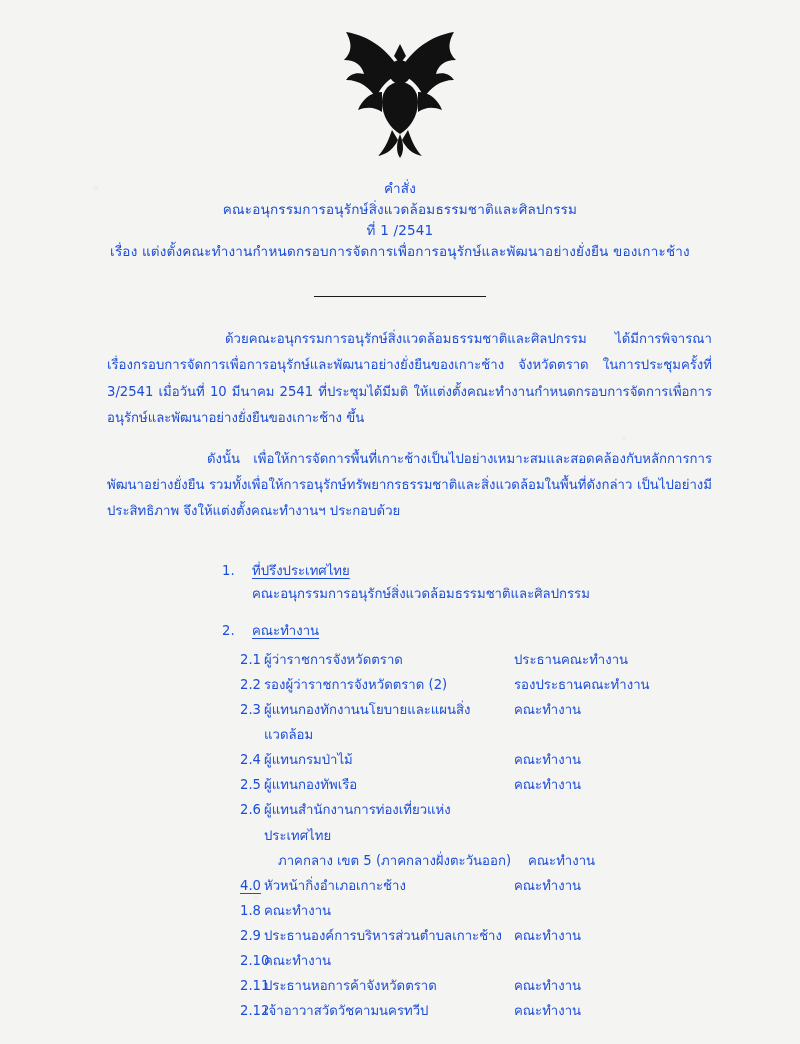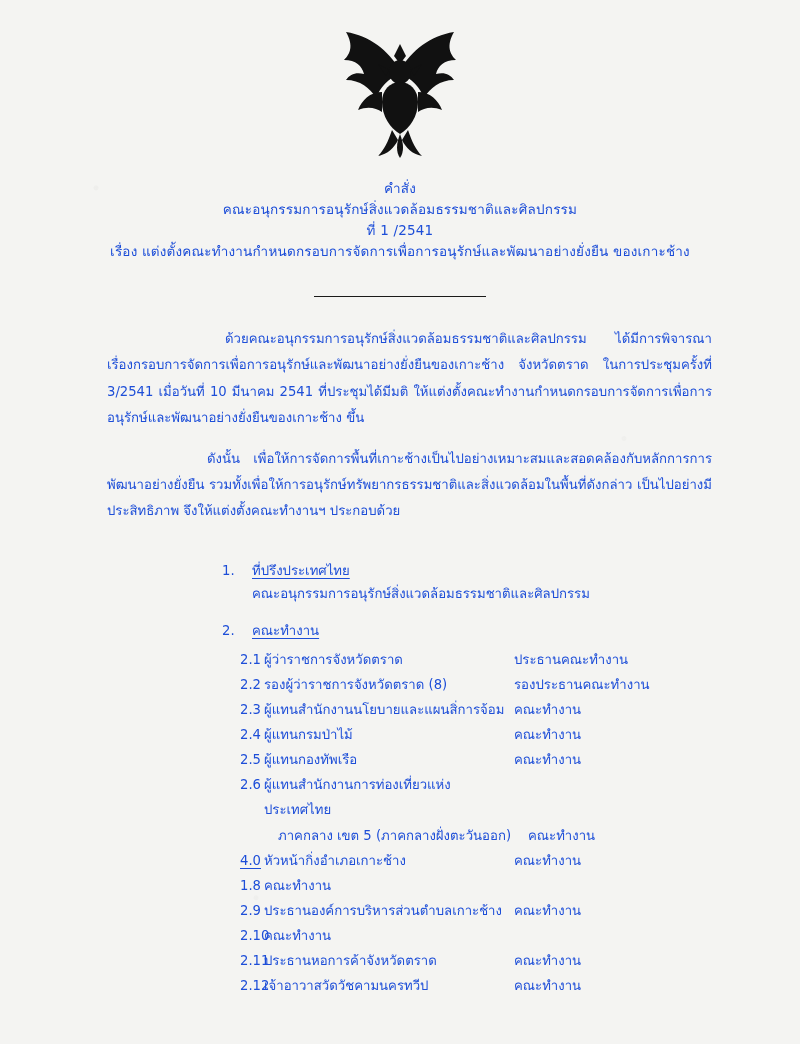--- a/index.html
+++ b/index.html
@@ -165,27 +165,27 @@
       <div class="rows">
 
         <div class="row">
           <span class="num">2.1</span>
           <span class="label">ผู้ว่าราชการจังหวัดตราด</span>
           <span class="role">ประธานคณะทำงาน</span>
         </div>
 
         <div class="row">
           <span class="num">2.2</span>
-          <span class="label">รองผู้ว่าราชการจังหวัดตราด (8)</span>
+          <span class="label">รองผู้ว่าราชการจังหวัดตราด (2)</span>
           <span class="role">รองประธานคณะทำงาน</span>
         </div>
 
         <div class="row">
           <span class="num">2.3</span>
-          <span class="label">ผู้แทนสำนักงานนโยบายและแผนสิ่การจ้อม</span>
+          <span class="label">ผู้แทนกองทักงานนโยบายและแผนสิ่งแวดล้อม</span>
           <span class="role">คณะทำงาน</span>
         </div>
 
         <div class="row">
           <span class="num">2.4</span>
           <span class="label">ผู้แทนกรมป่าไม้</span>
           <span class="role">คณะทำงาน</span>
         </div>
 
         <div class="row">

